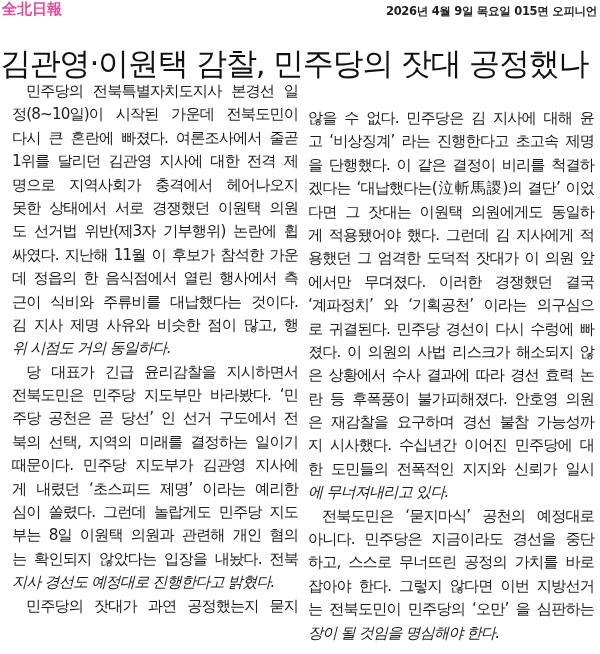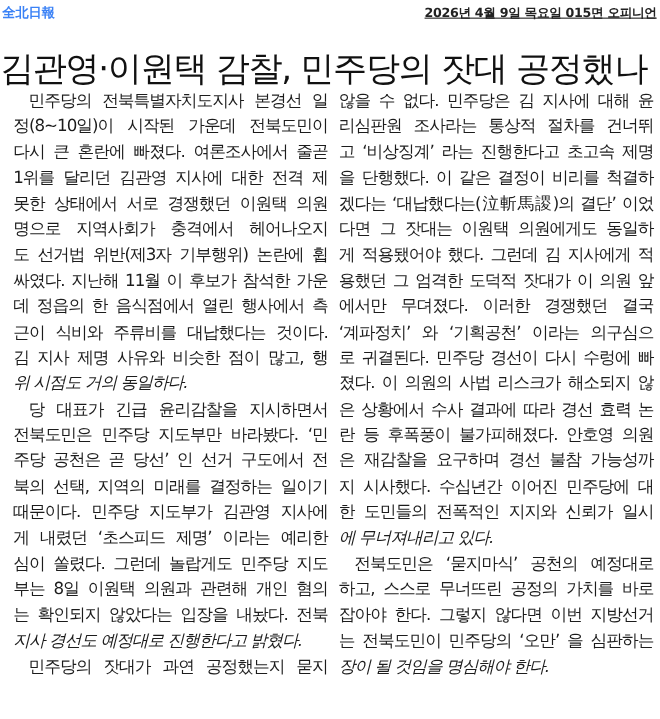--- a/index.html
+++ b/index.html
@@ -16,56 +16,55 @@
       font-family: "DejaVu Sans", "Liberation Sans", sans-serif;
     }
     .masthead {
       position: absolute;
       left: 0; top: 0;
       width: 600px; height: 22px;
     }
     .logo {
       position: absolute;
       left: 2px; top: 2px;
-      font-family: Liberation Serif, serif;
+      font-family: Liberation Mono, monospace;
       font-weight: bold;
-      font-size: 12px;
+      font-size: 15px;
       letter-spacing: 0px;
-      color: #3b82f6;
+      color: #ec4899;
       line-height: 18px;
     }
     .dateline {
       position: absolute;
       right: 3px; top: 3px;
       font-size: 11.5px;
       font-weight: bold;
       color: #222;
       line-height: 16px;
       letter-spacing: -0.3px;
-      text-decoration: underline;
     }
     .headline {
       position: absolute;
       left: 0; top: 20px;
       width: 476px;
       text-align: center;
       font-size: 31px;
       font-weight: normal;
       letter-spacing: -1.2px;
       line-height: 44px;
       color: #111;
       white-space: nowrap;
     }
     .column {
       position: absolute;
       top: 80px;
       width: 286px;
     }
     .col-left { left: 12px; }
-    .col-right { left: 308px; }
+    .col-right { left: 308px; margin-top: 27px; }
     .line {
       display: block;
       height: 23.4px;
       line-height: 23.4px;
       font-size: 15.2px;
       letter-spacing: -0.9px;
       white-space: nowrap;
       text-align: justify;
       text-align-last: justify;
       color: #1c1c1c;
@@ -81,22 +80,22 @@
   <div class="dateline">2026년 4월 9일 목요일 015면 오피니언</div>
 </div>
 
 <h1 class="headline">김관영·이원택 감찰, 민주당의 잣대 공정했나</h1>
 
 <div class="column col-left">
   <span class="line indent">민주당의 전북특별자치도지사 본경선 일</span>
   <span class="line">정(8~10일)이 시작된 가운데 전북도민이</span>
   <span class="line">다시 큰 혼란에 빠졌다. 여론조사에서 줄곧</span>
   <span class="line">1위를 달리던 김관영 지사에 대한 전격 제</span>
+  <span class="line">명으로 지역사회가 충격에서 헤어나오지</span>
   <span class="line">못한 상태에서 서로 경쟁했던 이원택 의원</span>
-  <span class="line">명으로 지역사회가 충격에서 헤어나오지</span>
   <span class="line">도 선거법 위반(제3자 기부행위) 논란에 휩</span>
   <span class="line">싸였다. 지난해 11월 이 후보가 참석한 가운</span>
   <span class="line">데 정읍의 한 음식점에서 열린 행사에서 측</span>
   <span class="line">근이 식비와 주류비를 대납했다는 것이다.</span>
   <span class="line">김 지사 제명 사유와 비슷한 점이 많고, 행</span>
   <span class="line last">위 시점도 거의 동일하다.</span>
   <span class="line indent">당 대표가 긴급 윤리감찰을 지시하면서</span>
   <span class="line">전북도민은 민주당 지도부만 바라봤다. ‘민</span>
   <span class="line">주당 공천은 곧 당선’ 인 선거 구도에서 전</span>
   <span class="line">북의 선택, 지역의 미래를 결정하는 일이기</span>
@@ -104,35 +103,35 @@
   <span class="line">게 내렸던 ‘초스피드 제명’ 이라는 예리한</span>
   <span class="line">심이 쏠렸다. 그런데 놀랍게도 민주당 지도</span>
   <span class="line">부는 8일 이원택 의원과 관련해 개인 혐의</span>
   <span class="line">는 확인되지 않았다는 입장을 내놨다. 전북</span>
   <span class="line last">지사 경선도 예정대로 진행한다고 밝혔다.</span>
   <span class="line indent">민주당의 잣대가 과연 공정했는지 묻지</span>
 </div>
 
 <div class="column col-right">
   <span class="line">않을 수 없다. 민주당은 김 지사에 대해 윤</span>
-  <span class="line">리심판원 조사라는 통상적 절차를 건너뛰</span>
   <span class="line">고 ‘비상징계’ 라는 진행한다고 초고속 제명</span>
   <span class="line">을 단행했다. 이 같은 결정이 비리를 척결하</span>
   <span class="line">겠다는 ‘대납했다는(泣斬馬謖)의 결단’ 이었</span>
   <span class="line">다면 그 잣대는 이원택 의원에게도 동일하</span>
   <span class="line">게 적용됐어야 했다. 그런데 김 지사에게 적</span>
   <span class="line">용했던 그 엄격한 도덕적 잣대가 이 의원 앞</span>
   <span class="line">에서만 무뎌졌다. 이러한 경쟁했던 결국</span>
   <span class="line">‘계파정치’ 와 ‘기획공천’ 이라는 의구심으</span>
   <span class="line">로 귀결된다. 민주당 경선이 다시 수렁에 빠</span>
   <span class="line">졌다. 이 의원의 사법 리스크가 해소되지 않</span>
   <span class="line">은 상황에서 수사 결과에 따라 경선 효력 논</span>
   <span class="line">란 등 후폭풍이 불가피해졌다. 안호영 의원</span>
   <span class="line">은 재감찰을 요구하며 경선 불참 가능성까</span>
   <span class="line">지 시사했다. 수십년간 이어진 민주당에 대</span>
   <span class="line">한 도민들의 전폭적인 지지와 신뢰가 일시</span>
   <span class="line last">에 무너져내리고 있다.</span>
   <span class="line indent">전북도민은 ‘묻지마식’ 공천의 예정대로</span>
+  <span class="line">아니다. 민주당은 지금이라도 경선을 중단</span>
   <span class="line">하고, 스스로 무너뜨린 공정의 가치를 바로</span>
   <span class="line">잡아야 한다. 그렇지 않다면 이번 지방선거</span>
   <span class="line">는 전북도민이 민주당의 ‘오만’ 을 심판하는</span>
   <span class="line last">장이 될 것임을 명심해야 한다.</span>
 </div>
 
 </body></html>

